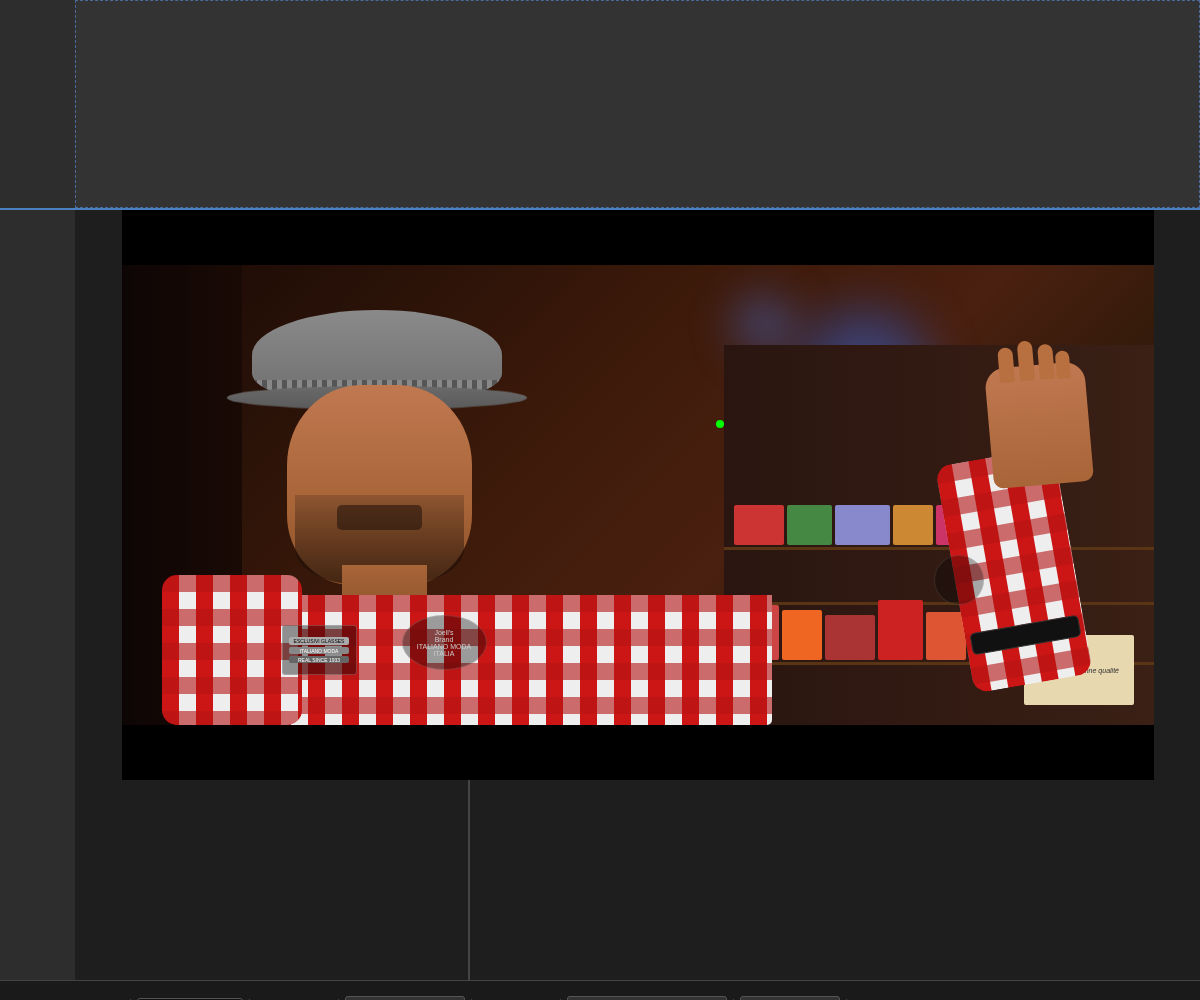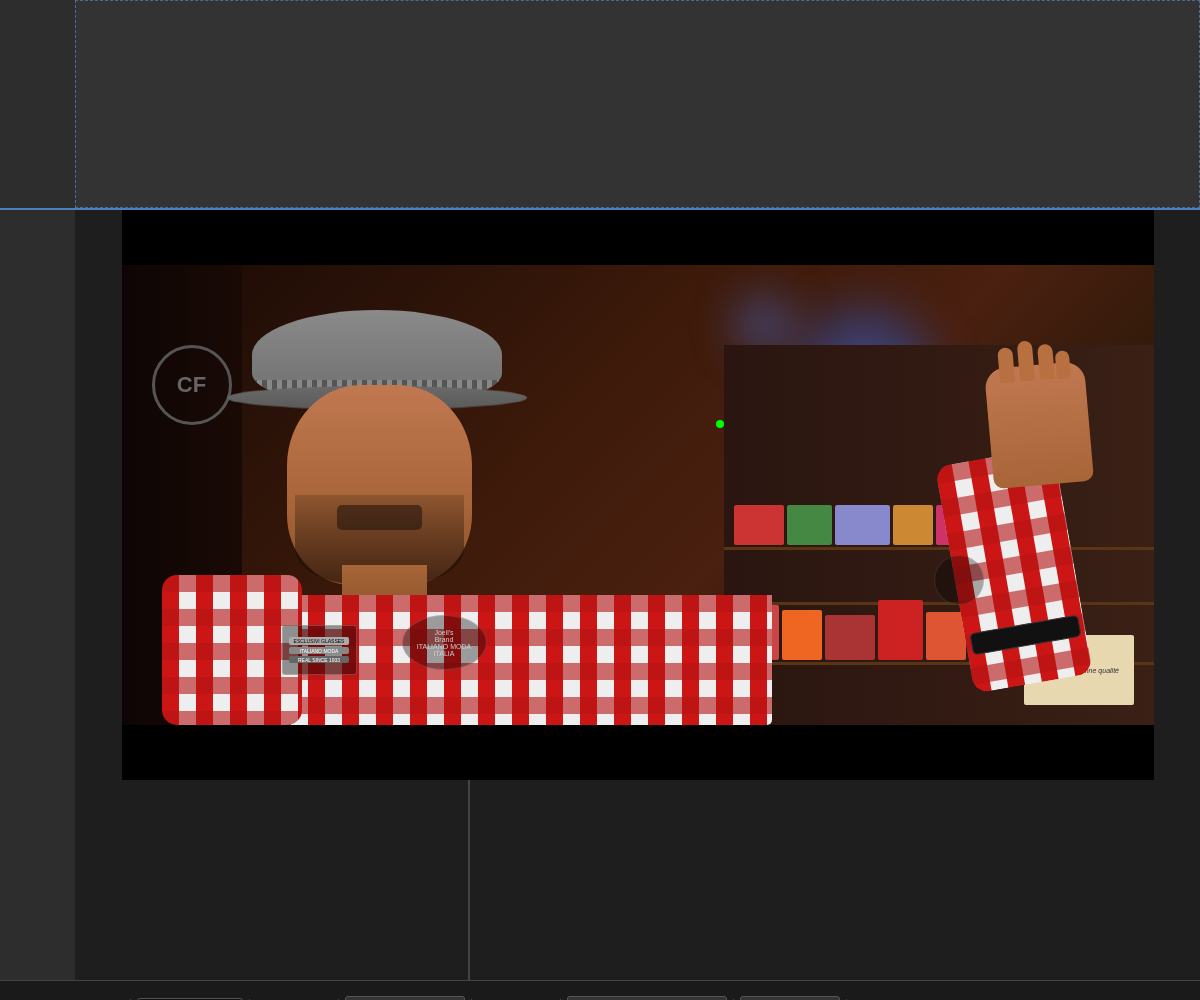--- a/index.html
+++ b/index.html
@@ -282,21 +282,20 @@
       <div class="video-image">
         <div class="scene-bg">
 
           <div class="bokeh-circle bokeh-blue-large"></div>
           <div class="bokeh-circle bokeh-blue-small"></div>
           <div class="bokeh-circle bokeh-orange"></div>
           <div class="bokeh-circle bokeh-green-dot"></div>
 
           <div style="position:absolute;top:0;left:0;width:120px;height:100%;background:linear-gradient(90deg,#0d0505,#1a0a05);border-radius:0;"></div>
 
-          <div style="position:absolute;top:80px;left:30px;width:80px;height:80px;border:3px solid #555;border-radius:50%;display:flex;align-items:center;justify-content:center;color:#666;font-size:22px;font-weight:bold;">CF</div>
 
           <div class="right-shelves">
 
             <div class="shelf-line" style="bottom:175px;"></div>
             <div class="shelf-line" style="bottom:120px;"></div>
             <div class="shelf-line" style="bottom:60px;"></div>
 
             <div style="position:absolute;bottom:180px;left:10px;display:flex;gap:3px;">
               <div class="paper-stack" style="background:#cc3333;width:50px;height:40px;"></div>
               <div class="paper-stack" style="background:#448844;width:45px;height:40px;"></div>

